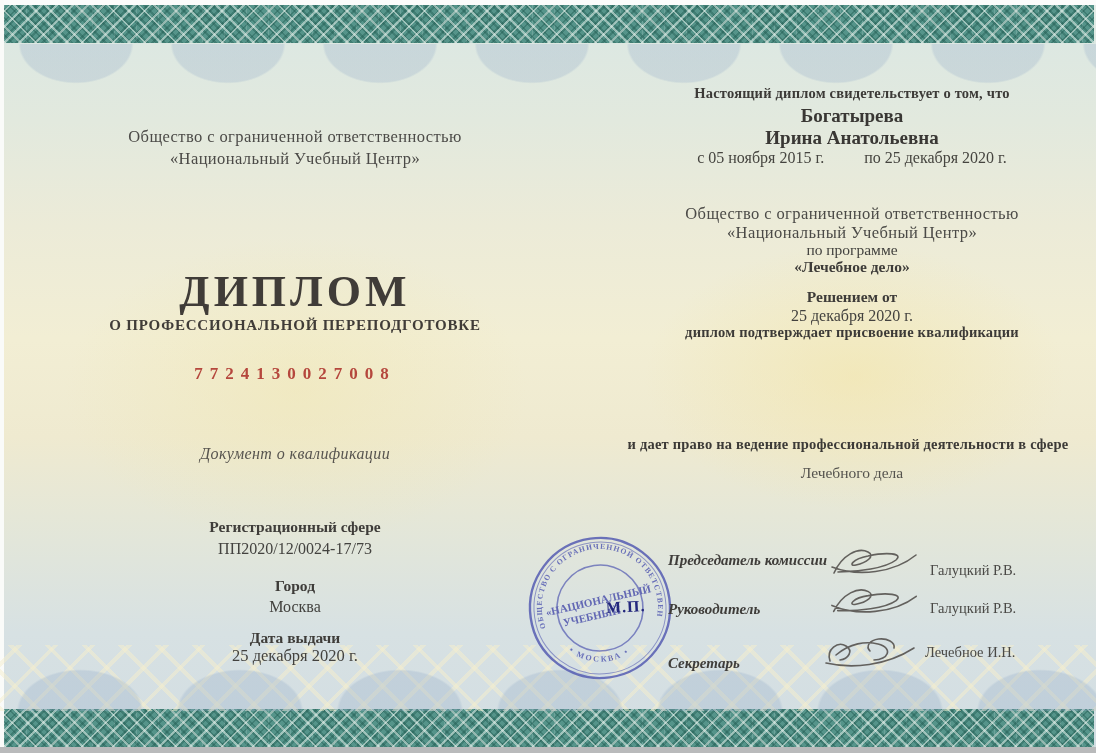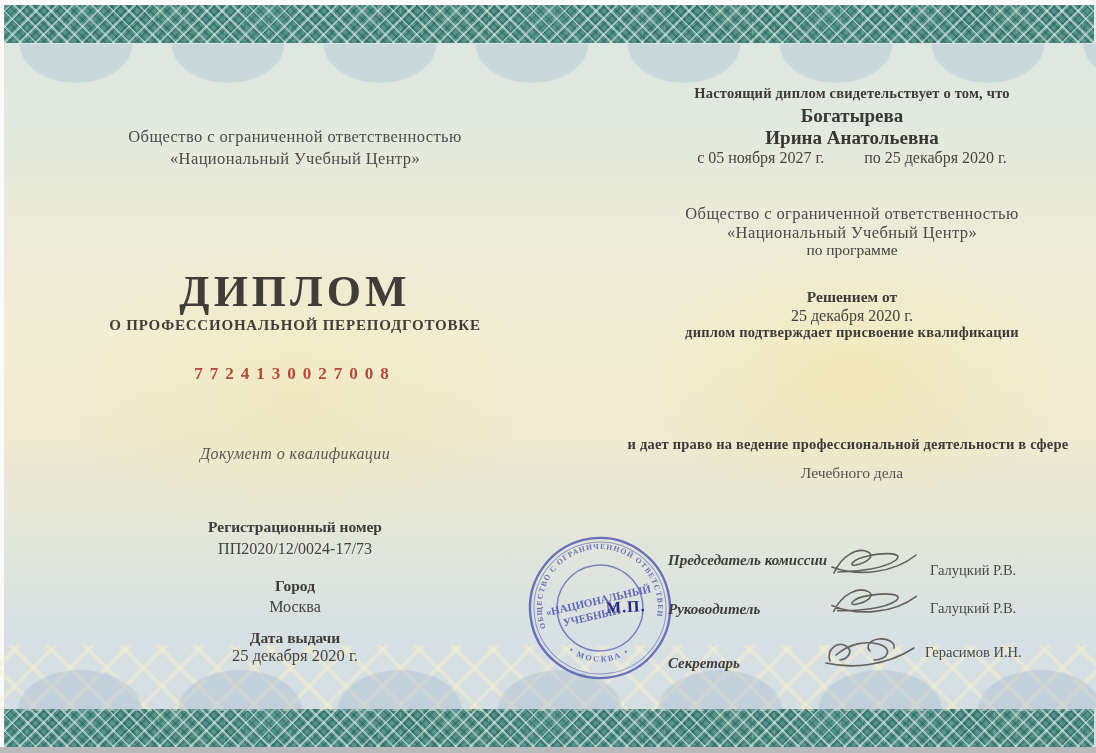--- a/index.html
+++ b/index.html
@@ -75,39 +75,40 @@
 
   <div class="abs lcol c org" style="top:126px;">Общество с ограниченной ответственностью</div>
   <div class="abs lcol c org" style="top:148px;">«Национальный Учебный Центр»</div>
 
   <div class="abs lcol c title" style="top:266px;">ДИПЛОМ</div>
   <div class="abs lcol c subtitle" style="top:317px;">О ПРОФЕССИОНАЛЬНОЙ ПЕРЕПОДГОТОВКЕ</div>
   <div class="abs lcol c serial" style="top:364px;">7724130027008</div>
 
   <div class="abs lcol c doctype" style="top:445px;">Документ о квалификации</div>
 
-  <div class="abs lcol c small-b" style="top:518px;">Регистрационный номер</div>
+  <div class="abs lcol c small-b" style="top:518px;">Регистрационный сфере</div>
   <div class="abs lcol c small-r" style="top:540px;">ПП2020/12/0024-17/73</div>
 
   <div class="abs lcol c small-b" style="top:577px;">Город</div>
   <div class="abs lcol c small-r" style="top:598px;">Москва</div>
 
   <div class="abs lcol c small-b" style="top:629px;">Дата выдачи</div>
   <div class="abs lcol c small-r" style="top:646px;font-size:16.5px;">25 декабря 2020 г.</div>
 
   <div class="abs rcol c r-name" style="top:105px;">Богатырева</div>
   <div class="abs rcol c r-intro" style="top:85px;">Настоящий диплом свидетельствует о том, что</div>
   <div class="abs rcol c r-name" style="top:127px;">Ирина Анатольевна</div>
   <div class="abs rcol c r-dates" style="top:149px;">
-    <span>с 05 ноября 2027 г.</span><span class="gap-left">по 25 декабря 2020 г.</span>
+    <span>с 05 ноября 2015 г.</span><span class="gap-left">по 25 декабря 2020 г.</span>
   </div>
 
   <div class="abs rcol c org" style="top:203px;">Общество с ограниченной ответственностью</div>
   <div class="abs rcol c org" style="top:222px;">«Национальный Учебный Центр»</div>
   <div class="abs rcol c small-r" style="top:241px;font-size:15.5px;">по программе</div>
+  <div class="abs rcol c small-b" style="top:258px;">«Лечебное дело»</div>
 
   <div class="abs rcol c small-b" style="top:288px;">Решением от</div>
   <div class="abs rcol c small-r" style="top:307px;">25 декабря 2020 г.</div>
 
   <div class="abs rcol c r-intro" style="top:324px;">диплом подтверждает присвоение квалификации</div>
 
   <div class="abs rcol c r-intro" style="top:436px;left:598px;width:500px;">и дает право на ведение профессиональной деятельности в сфере</div>
   <div class="abs rcol c small-r" style="top:464px;font-size:15.5px;color:#55534e;">Лечебного дела</div>
 
   <svg class="abs stamp" style="left:524px;top:532px;" width="152" height="152" viewBox="0 0 152 152">
@@ -142,15 +143,15 @@
   <div class="abs sig-role" style="left:668px;top:601px;">Руководитель</div>
   <svg class="abs" style="left:828px;top:583px;transform:rotate(2deg);" width="100" height="40" viewBox="0 0 100 40">
     <path d="M6 30 C14 12 30 4 40 9 C48 13 38 20 28 22 C20 24 24 16 40 13 C58 9 76 10 68 17 C58 25 30 29 10 29 M4 24 C30 34 66 30 88 12" fill="none" stroke="#55524f" stroke-width="1.6" stroke-linecap="round" opacity=".9"></path>
   </svg>
   <div class="abs sig-name" style="left:930px;top:600px;">Галуцкий Р.В.</div>
 
   <div class="abs sig-role" style="left:668px;top:655px;">Секретарь</div>
   <svg class="abs" style="left:822px;top:633px;" width="100" height="40" viewBox="0 0 100 40">
     <path d="M8 28 C4 16 16 8 24 13 C32 18 26 26 18 27 M14 22 C28 10 44 8 56 11 C72 15 66 27 52 27 M48 18 A13 8 0 1 1 72 15 M4 30 C30 36 64 33 92 15" fill="none" stroke="#55524f" stroke-width="1.6" stroke-linecap="round" opacity=".9"></path>
   </svg>
-  <div class="abs sig-name" style="left:925px;top:644px;">Герасимов И.Н.</div>
+  <div class="abs sig-name" style="left:925px;top:644px;">Лечебное И.Н.</div>
 
 </div>
 
 </body></html>

